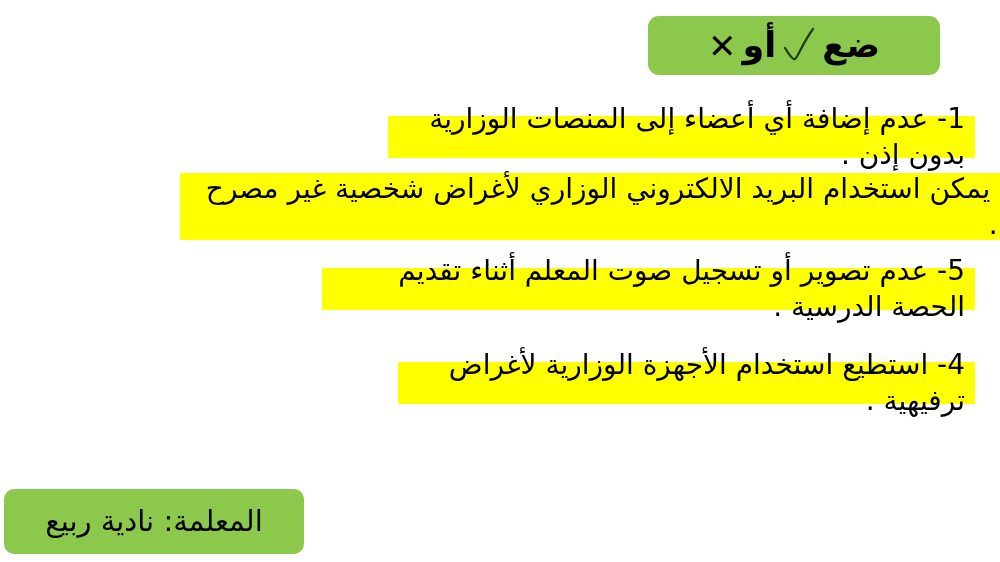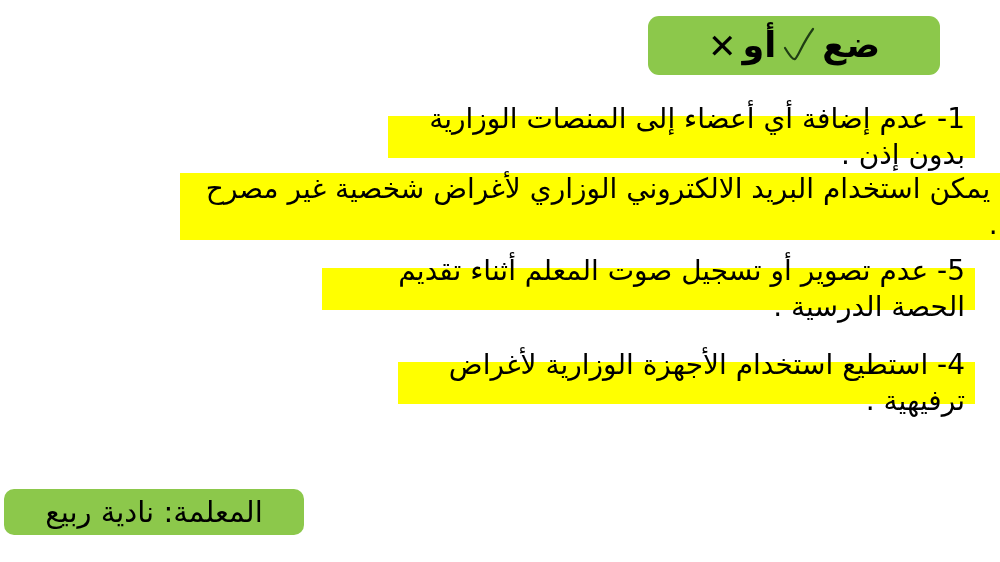--- a/index.html
+++ b/index.html
@@ -91,21 +91,21 @@
   #stmt-2 { left: 180px; top: 173px;  width: 857px; height: 67px; }
   #stmt-3 { left: 322px; top: 268px;  width: 653px; height: 42px; }
   #stmt-4 { left: 398px; top: 342px;  width: 577px; height: 42px; margin-top: 20px; }
 
   
   .footer-box {
     position: absolute;
     left: 4px;
     top: 489px;
     width: 300px;
-    height: 46px;
+    height: 65px;
     background: #8CC84B;
     border-radius: 10px;
     display: flex;
     align-items: center;
     justify-content: center;
     direction: rtl;
   }
   .footer-text {
     font-size: 29px;
     font-weight: 400;

